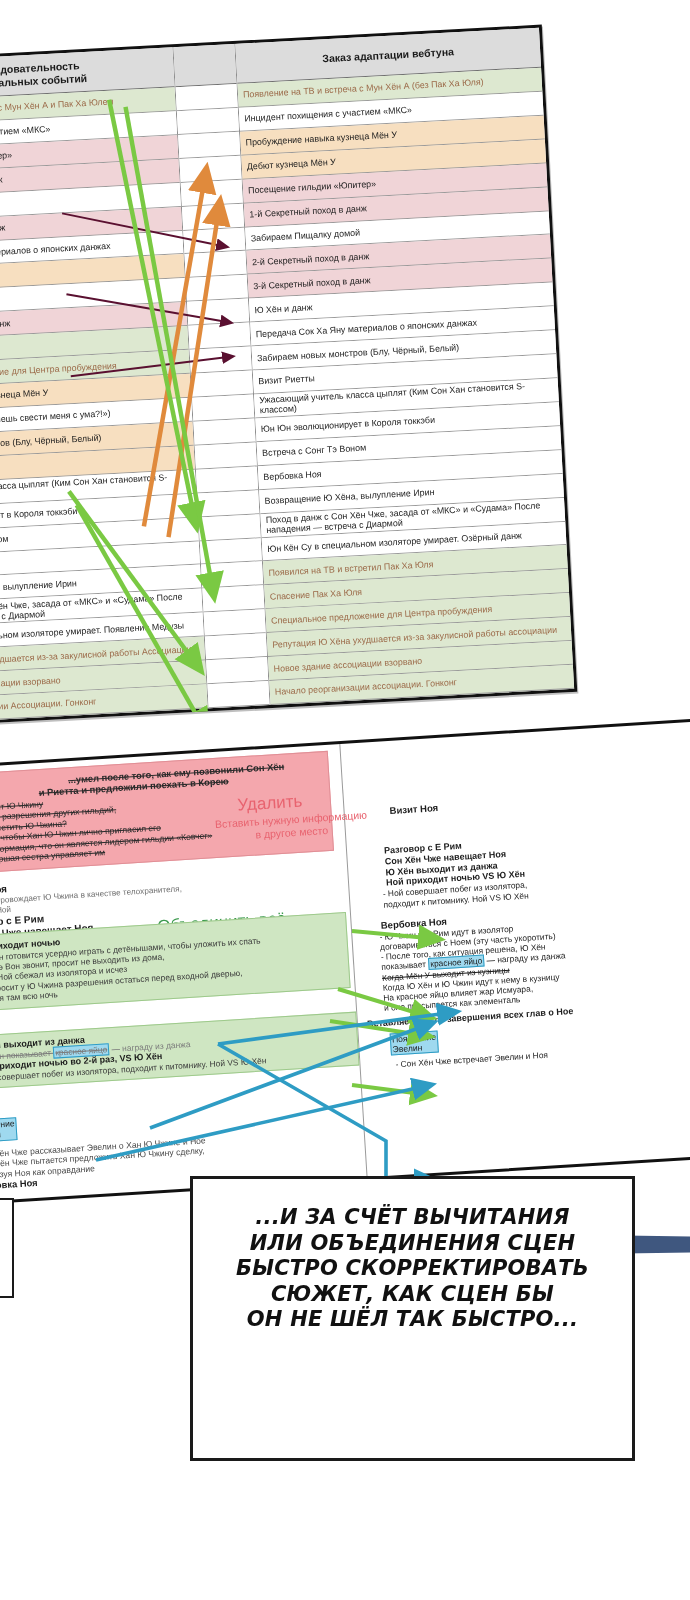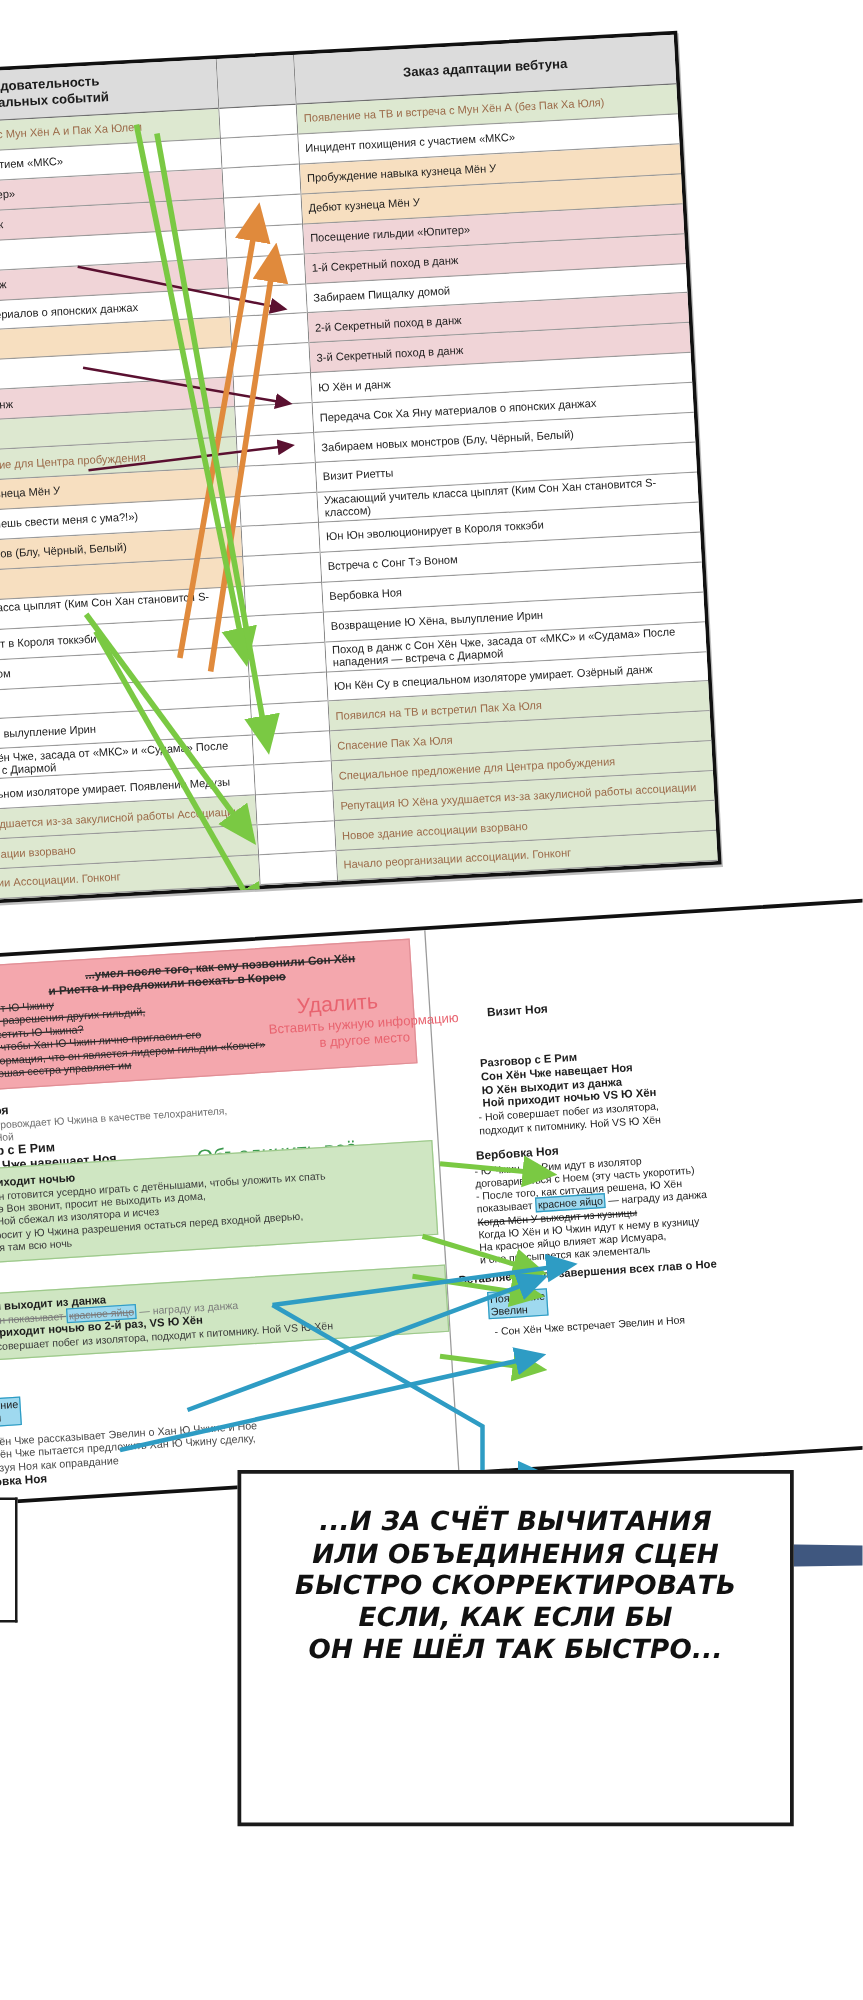--- a/index.html
+++ b/index.html
@@ -481,17 +481,17 @@
       <path d="M218,304 L386,401 L386,440 L432,440"></path>
     </g>
   </svg>
 
   <div id="tail"></div>
   <div id="leftstub"></div>
   <div id="bubble">
     <p style="white-space: pre-line;">...И ЗА СЧЁТ ВЫЧИТАНИЯ
 ИЛИ ОБЪЕДИНЕНИЯ СЦЕН
 БЫСТРО СКОРРЕКТИРОВАТЬ
-ЕСЛИ, КАК ЕСЛИ БЫ
+СЮЖЕТ, КАК СЦЕН БЫ
 ОН НЕ ШЁЛ ТАК БЫСТРО...</p>
   </div>
 
 </div>
 
 </body></html>

